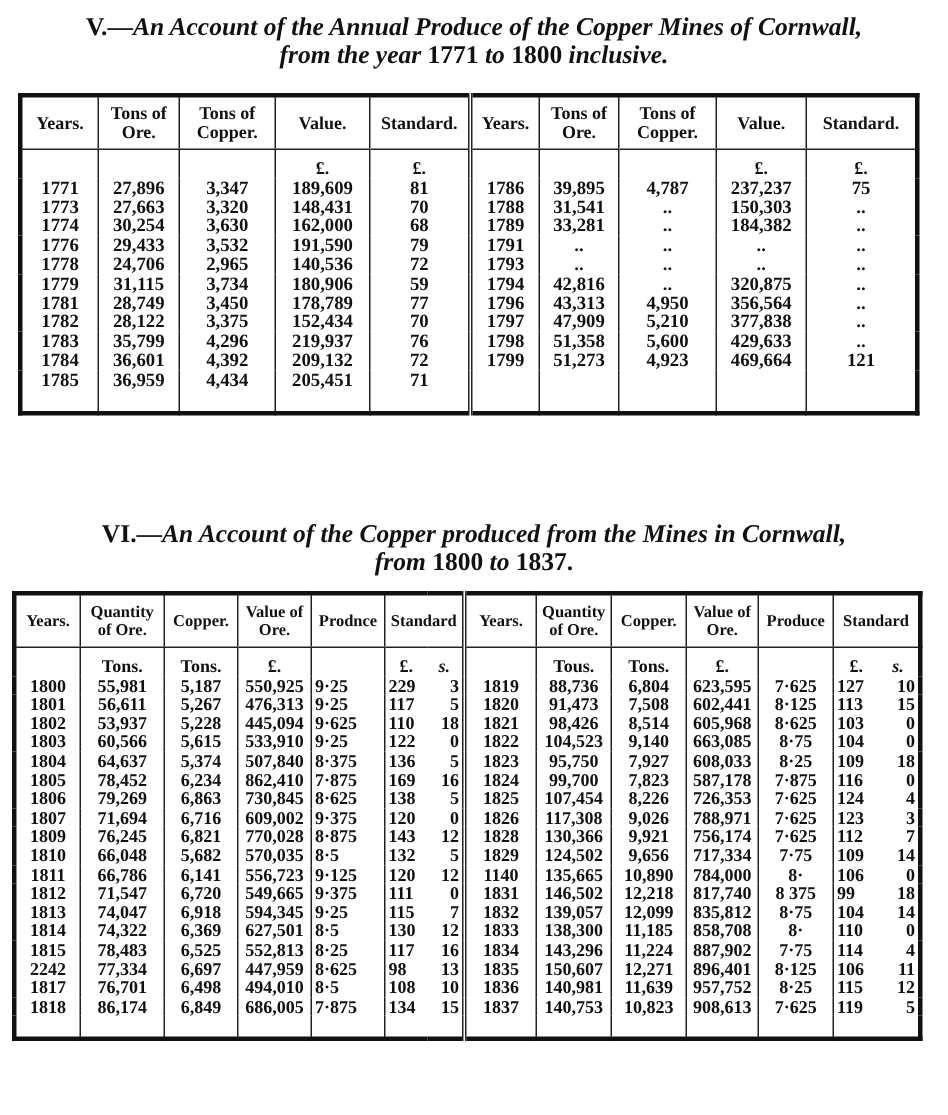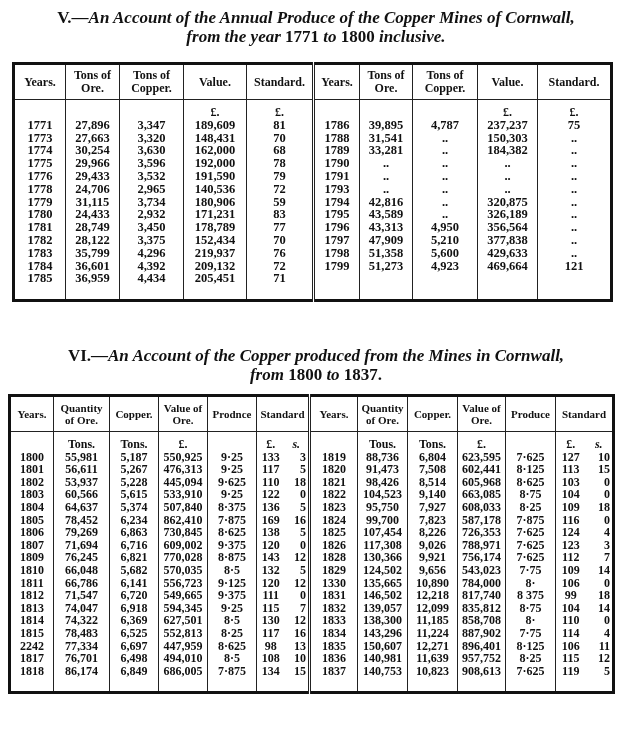--- a/index.html
+++ b/index.html
@@ -15,21 +15,21 @@
   td { font-size: 12.5px; line-height: 12.8px; text-align: center; border-left: 1px solid #222; padding: 0 2px; white-space: nowrap; }
   th:first-child, td:first-child { border-left: none; }
   .dbl { border-left: 3px double #222 !important; }
   .unit td { padding-top: 6px; font-size: 12px; }
   .pad td { height: 14px; }
   #t5 { left: 12px; top: 62px; width: 598px; }
   #t6 { left: 8px; top: 394px; width: 604px; font-size: 12px; }
   #t6 td { font-size: 12px; line-height: 12.6px; }
   #t6 th { font-size: 11px; line-height: 12px; }
   .r { text-align: right; }
-  .l { text-align: center; }
+  .l { text-align: left; }
 </style>
 </head>
 <body>
 
 <div class="title" style="top:8px;">
   <span>V.—</span><i>An Account of the Annual Produce of the Copper Mines of Cornwall,</i><br>
   <i>from the year</i> <span>1771</span> <i>to</i> <span>1800</span> <i>inclusive.</i>
 </div>
 
 <table id="t5">
@@ -102,32 +102,20 @@
         <td>3,630</td>
         <td>162,000</td>
         <td>68</td>
         <td class="dbl">1789</td>
         <td>33,281</td>
         <td>..</td>
         <td>184,382</td>
         <td>..</td>
       </tr>
       <tr>
-        <td>1775</td>
-        <td>29,966</td>
-        <td>3,596</td>
-        <td>192,000</td>
-        <td>78</td>
-        <td class="dbl">1790</td>
-        <td>..</td>
-        <td>..</td>
-        <td>..</td>
-        <td>..</td>
-      </tr>
-      <tr>
         <td>1776</td>
         <td>29,433</td>
         <td>3,532</td>
         <td>191,590</td>
         <td>79</td>
         <td class="dbl">1791</td>
         <td>..</td>
         <td>..</td>
         <td>..</td>
         <td>..</td>
@@ -147,32 +135,20 @@
       <tr>
         <td>1779</td>
         <td>31,115</td>
         <td>3,734</td>
         <td>180,906</td>
         <td>59</td>
         <td class="dbl">1794</td>
         <td>42,816</td>
         <td>..</td>
         <td>320,875</td>
-        <td>..</td>
-      </tr>
-      <tr>
-        <td>1780</td>
-        <td>24,433</td>
-        <td>2,932</td>
-        <td>171,231</td>
-        <td>83</td>
-        <td class="dbl">1795</td>
-        <td>43,589</td>
-        <td>..</td>
-        <td>326,189</td>
         <td>..</td>
       </tr>
       <tr>
         <td>1781</td>
         <td>28,749</td>
         <td>3,450</td>
         <td>178,789</td>
         <td>77</td>
         <td class="dbl">1796</td>
         <td>43,313</td>
@@ -297,21 +273,21 @@
         <td></td>
         <td>£.</td>
         <td style="border-left: none; font-style: italic;">s.</td>
       </tr>
       <tr>
         <td>1800</td>
         <td>55,981</td>
         <td>5,187</td>
         <td>550,925</td>
         <td class="l">9·25</td>
-        <td class="l">133</td>
+        <td class="l">229</td>
         <td class="r" style="border-left: none;">3</td>
         <td class="dbl">1819</td>
         <td>88,736</td>
         <td>6,804</td>
         <td>623,595</td>
         <td>7·625</td>
         <td class="l">127</td>
         <td class="r" style="border-left: none;">10</td>
       </tr>
       <tr>
@@ -446,34 +422,34 @@
         <td>1810</td>
         <td>66,048</td>
         <td>5,682</td>
         <td>570,035</td>
         <td class="l">8·5</td>
         <td class="l">132</td>
         <td class="r" style="border-left: none;">5</td>
         <td class="dbl">1829</td>
         <td>124,502</td>
         <td>9,656</td>
-        <td>543,023</td>
+        <td>717,334</td>
         <td>7·75</td>
         <td class="l">109</td>
         <td class="r" style="border-left: none;">14</td>
       </tr>
       <tr>
         <td>1811</td>
         <td>66,786</td>
         <td>6,141</td>
         <td>556,723</td>
         <td class="l">9·125</td>
         <td class="l">120</td>
         <td class="r" style="border-left: none;">12</td>
-        <td class="dbl">1330</td>
+        <td class="dbl">1140</td>
         <td>135,665</td>
         <td>10,890</td>
         <td>784,000</td>
         <td>8·</td>
         <td class="l">106</td>
         <td class="r" style="border-left: none;">0</td>
       </tr>
       <tr>
         <td>1812</td>
         <td>71,547</td>

